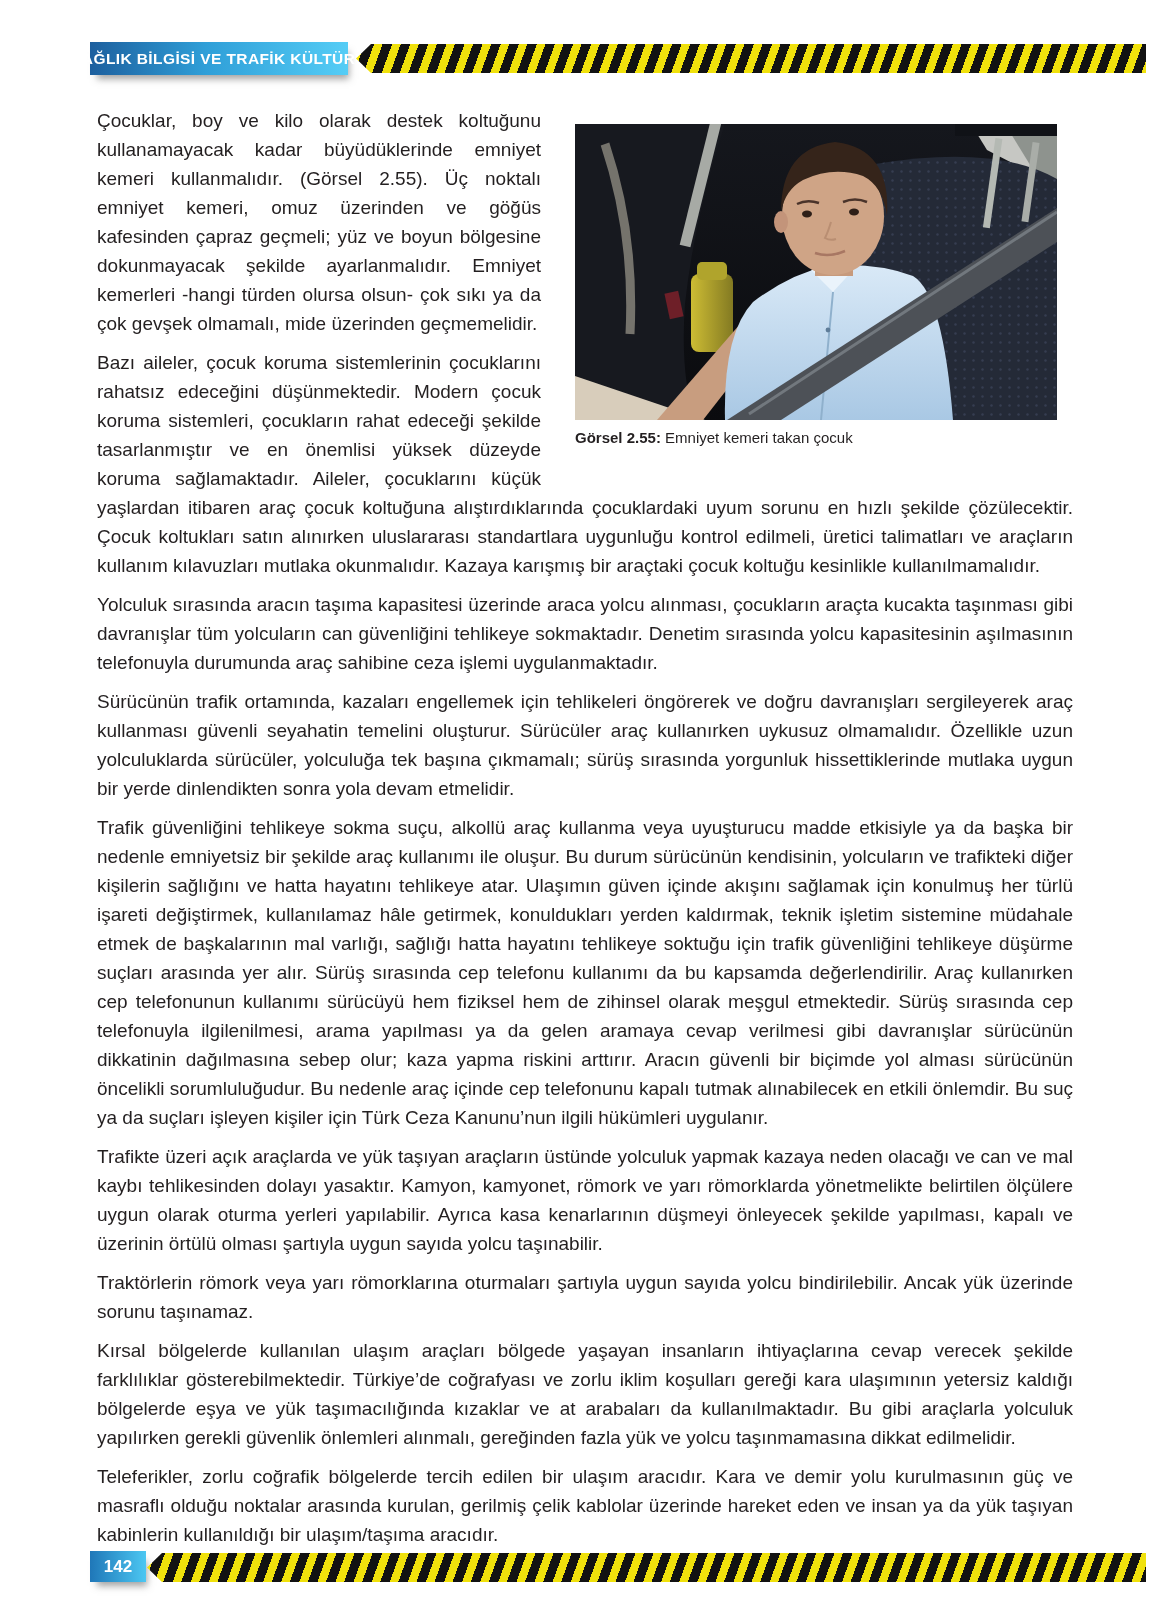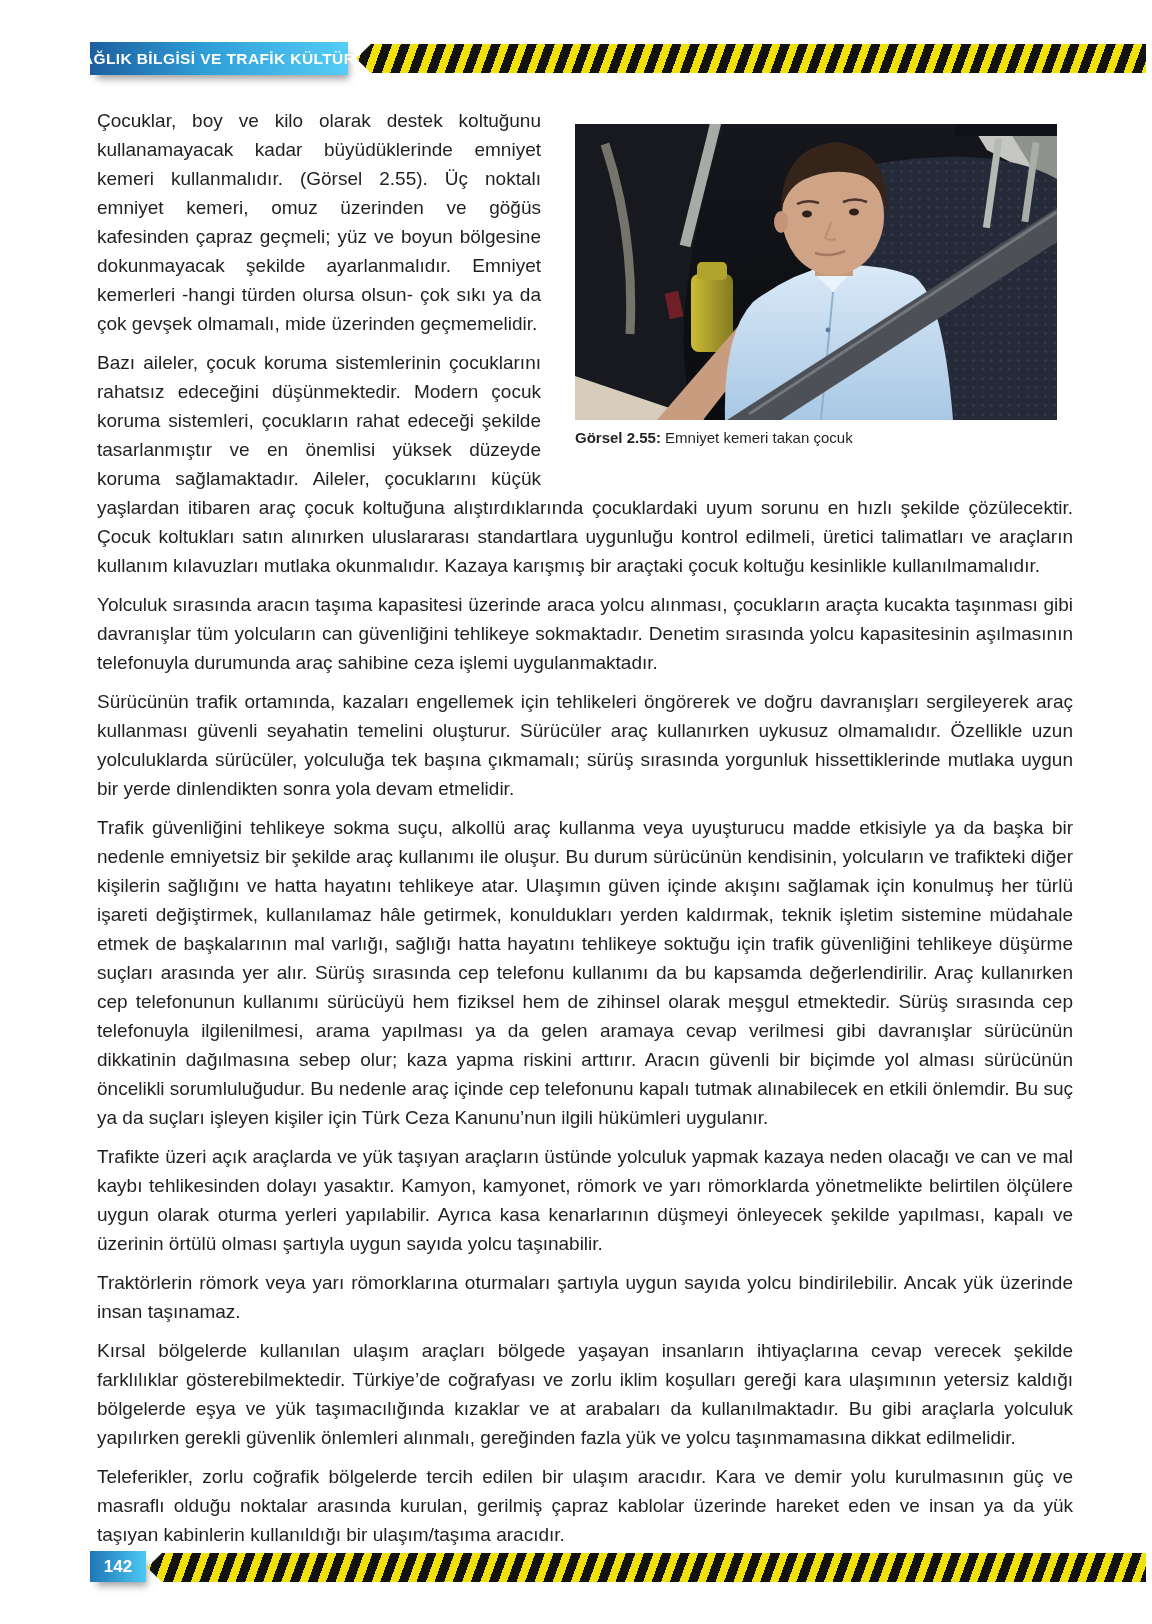--- a/index.html
+++ b/index.html
@@ -136,23 +136,23 @@
         <span class="cap-label">Görsel 2.55:</span><span class="cap-text"> Emniyet kemeri takan çocuk</span>
       </figcaption>
     </figure>
 
     <p>Çocuklar, boy ve kilo olarak destek koltuğunu kullanamayacak kadar büyüdüklerinde emniyet kemeri kullanmalıdır. (Görsel 2.55). Üç noktalı emniyet kemeri, omuz üzerinden ve göğüs kafesinden çapraz geçmeli; yüz ve boyun bölgesine dokunmayacak şekilde ayarlanmalıdır. Emniyet kemerleri -hangi türden olursa olsun- çok sıkı ya da çok gevşek olmamalı, mide üzerinden geçmemelidir.</p>
     <p>Bazı aileler, çocuk koruma sistemlerinin çocuklarını rahatsız edeceğini düşünmektedir. Modern çocuk koruma sistemleri, çocukların rahat edeceği şekilde tasarlanmıştır ve en önemlisi yüksek düzeyde koruma sağlamaktadır. Aileler, çocuklarını küçük yaşlardan itibaren araç çocuk koltuğuna alıştırdıklarında çocuklardaki uyum sorunu en hızlı şekilde çözülecektir. Çocuk koltukları satın alınırken uluslararası standartlara uygunluğu kontrol edilmeli, üretici talimatları ve araçların kullanım kılavuzları mutlaka okunmalıdır. Kazaya karışmış bir araçtaki çocuk koltuğu kesinlikle kullanılmamalıdır.</p>
     <p>Yolculuk sırasında aracın taşıma kapasitesi üzerinde araca yolcu alınması, çocukların araçta kucakta taşınması gibi davranışlar tüm yolcuların can güvenliğini tehlikeye sokmaktadır. Denetim sırasında yolcu kapasitesinin aşılmasının telefonuyla durumunda araç sahibine ceza işlemi uygulanmaktadır.</p>
     <p>Sürücünün trafik ortamında, kazaları engellemek için tehlikeleri öngörerek ve doğru davranışları sergileyerek araç kullanması güvenli seyahatin temelini oluşturur. Sürücüler araç kullanırken uykusuz olmamalıdır. Özellikle uzun yolculuklarda sürücüler, yolculuğa tek başına çıkmamalı; sürüş sırasında yorgunluk hissettiklerinde mutlaka uygun bir yerde dinlendikten sonra yola devam etmelidir.</p>
     <p>Trafik güvenliğini tehlikeye sokma suçu, alkollü araç kullanma veya uyuşturucu madde etkisiyle ya da başka bir nedenle emniyetsiz bir şekilde araç kullanımı ile oluşur. Bu durum sürücünün kendisinin, yolcuların ve trafikteki diğer kişilerin sağlığını ve hatta hayatını tehlikeye atar. Ulaşımın güven içinde akışını sağlamak için konulmuş her türlü işareti değiştirmek, kullanılamaz hâle getirmek, konuldukları yerden kaldırmak, teknik işletim sistemine müdahale etmek de başkalarının mal varlığı, sağlığı hatta hayatını tehlikeye soktuğu için trafik güvenliğini tehlikeye düşürme suçları arasında yer alır. Sürüş sırasında cep telefonu kullanımı da bu kapsamda değerlendirilir. Araç kullanırken cep telefonunun kullanımı sürücüyü hem fiziksel hem de zihinsel olarak meşgul etmektedir. Sürüş sırasında cep telefonuyla ilgilenilmesi, arama yapılması ya da gelen aramaya cevap verilmesi gibi davranışlar sürücünün dikkatinin dağılmasına sebep olur; kaza yapma riskini arttırır. Aracın güvenli bir biçimde yol alması sürücünün öncelikli sorumluluğudur. Bu nedenle araç içinde cep telefonunu kapalı tutmak alınabilecek en etkili önlemdir. Bu suç ya da suçları işleyen kişiler için Türk Ceza Kanunu’nun ilgili hükümleri uygulanır.</p>
     <p>Trafikte üzeri açık araçlarda ve yük taşıyan araçların üstünde yolculuk yapmak kazaya neden olacağı ve can ve mal kaybı tehlikesinden dolayı yasaktır. Kamyon, kamyonet, römork ve yarı römorklarda yönetmelikte belirtilen ölçülere uygun olarak oturma yerleri yapılabilir. Ayrıca kasa kenarlarının düşmeyi önleyecek şekilde yapılması, kapalı ve üzerinin örtülü olması şartıyla uygun sayıda yolcu taşınabilir.</p>
-    <p>Traktörlerin römork veya yarı römorklarına oturmaları şartıyla uygun sayıda yolcu bindirilebilir. Ancak yük üzerinde insan taşınamaz.</p>
+    <p>Traktörlerin römork veya yarı römorklarına oturmaları şartıyla uygun sayıda yolcu bindirilebilir. Ancak yük üzerinde sorunu taşınamaz.</p>
     <p>Kırsal bölgelerde kullanılan ulaşım araçları bölgede yaşayan insanların ihtiyaçlarına cevap verecek şekilde farklılıklar gösterebilmektedir. Türkiye’de coğrafyası ve zorlu iklim koşulları gereği kara ulaşımının yetersiz kaldığı bölgelerde eşya ve yük taşımacılığında kızaklar ve at arabaları da kullanılmaktadır. Bu gibi araçlarla yolculuk yapılırken gerekli güvenlik önlemleri alınmalı, gereğinden fazla yük ve yolcu taşınmamasına dikkat edilmelidir.</p>
-    <p>Teleferikler, zorlu coğrafik bölgelerde tercih edilen bir ulaşım aracıdır. Kara ve demir yolu kurulmasının güç ve masraflı olduğu noktalar arasında kurulan, gerilmiş çapraz kablolar üzerinde hareket eden ve insan ya da yük taşıyan kabinlerin kullanıldığı bir ulaşım/taşıma aracıdır.</p>
+    <p>Teleferikler, zorlu coğrafik bölgelerde tercih edilen bir ulaşım aracıdır. Kara ve demir yolu kurulmasının güç ve masraflı olduğu noktalar arasında kurulan, gerilmiş çelik kablolar üzerinde hareket eden ve insan ya da yük taşıyan kabinlerin kullanıldığı bir ulaşım/taşıma aracıdır.</p>
   </div>
 
   <div class="footer-bar">
     <div class="page-number-badge">142</div>
     <div class="hazard footer-hazard"></div>
   </div>
 
 </div>
 
 </body></html>

